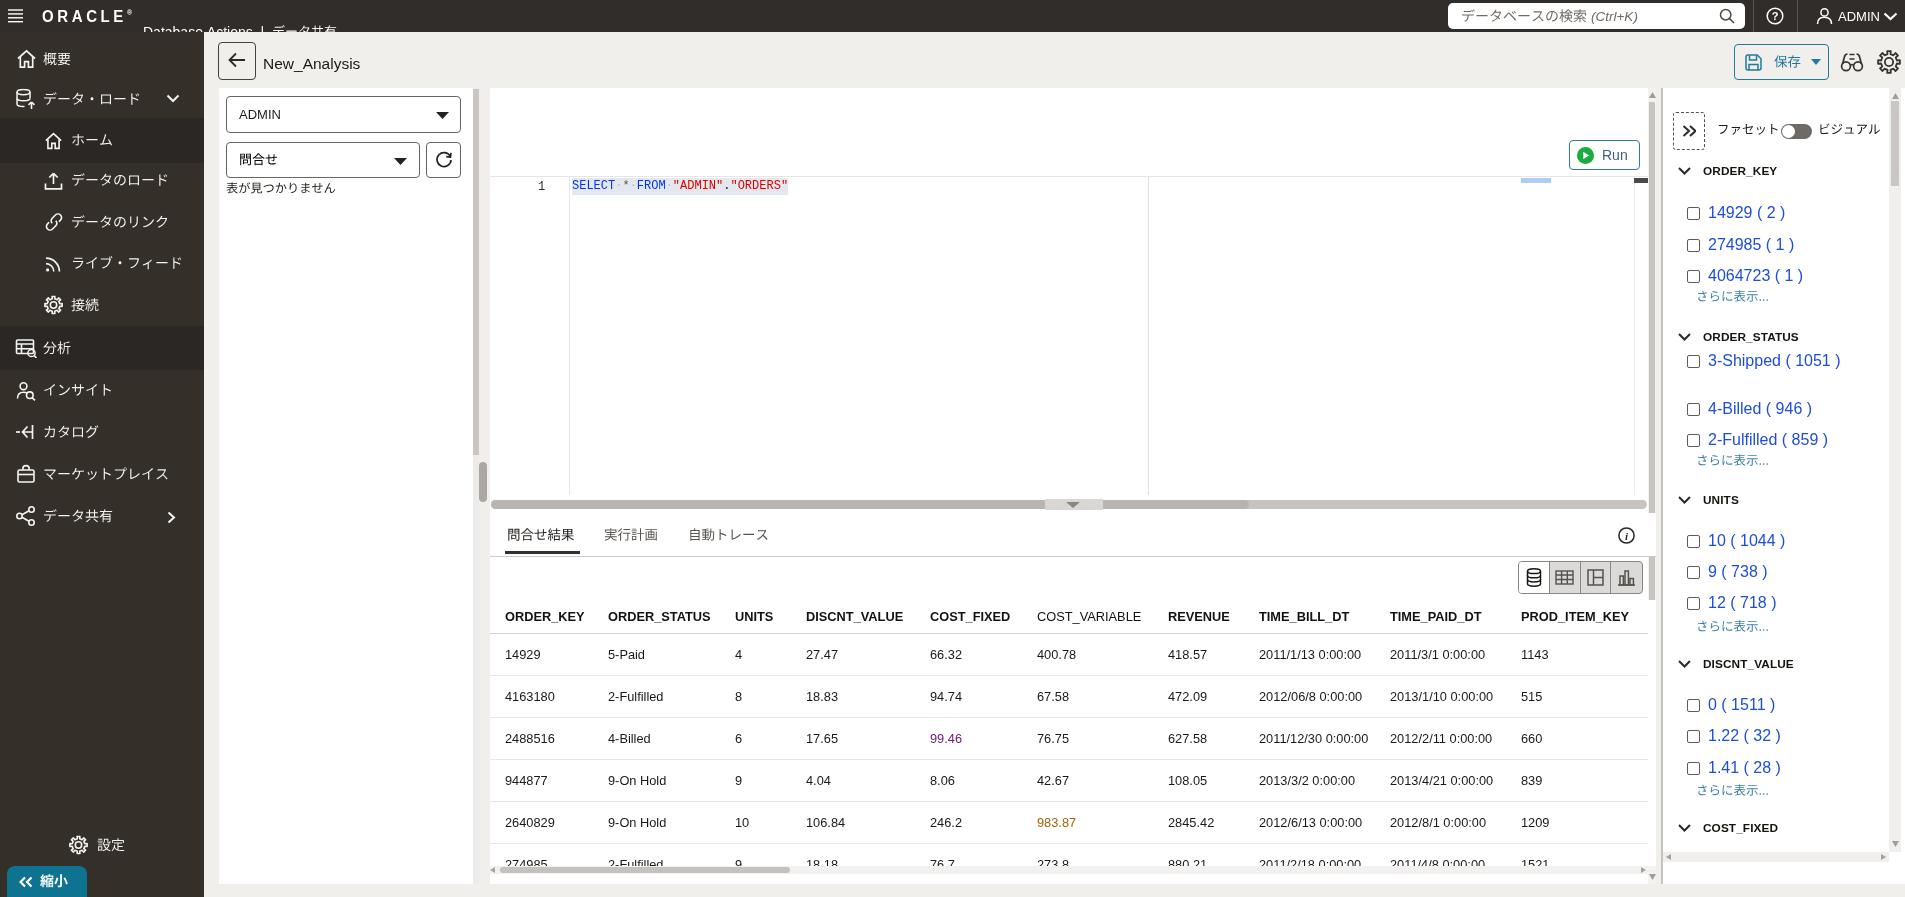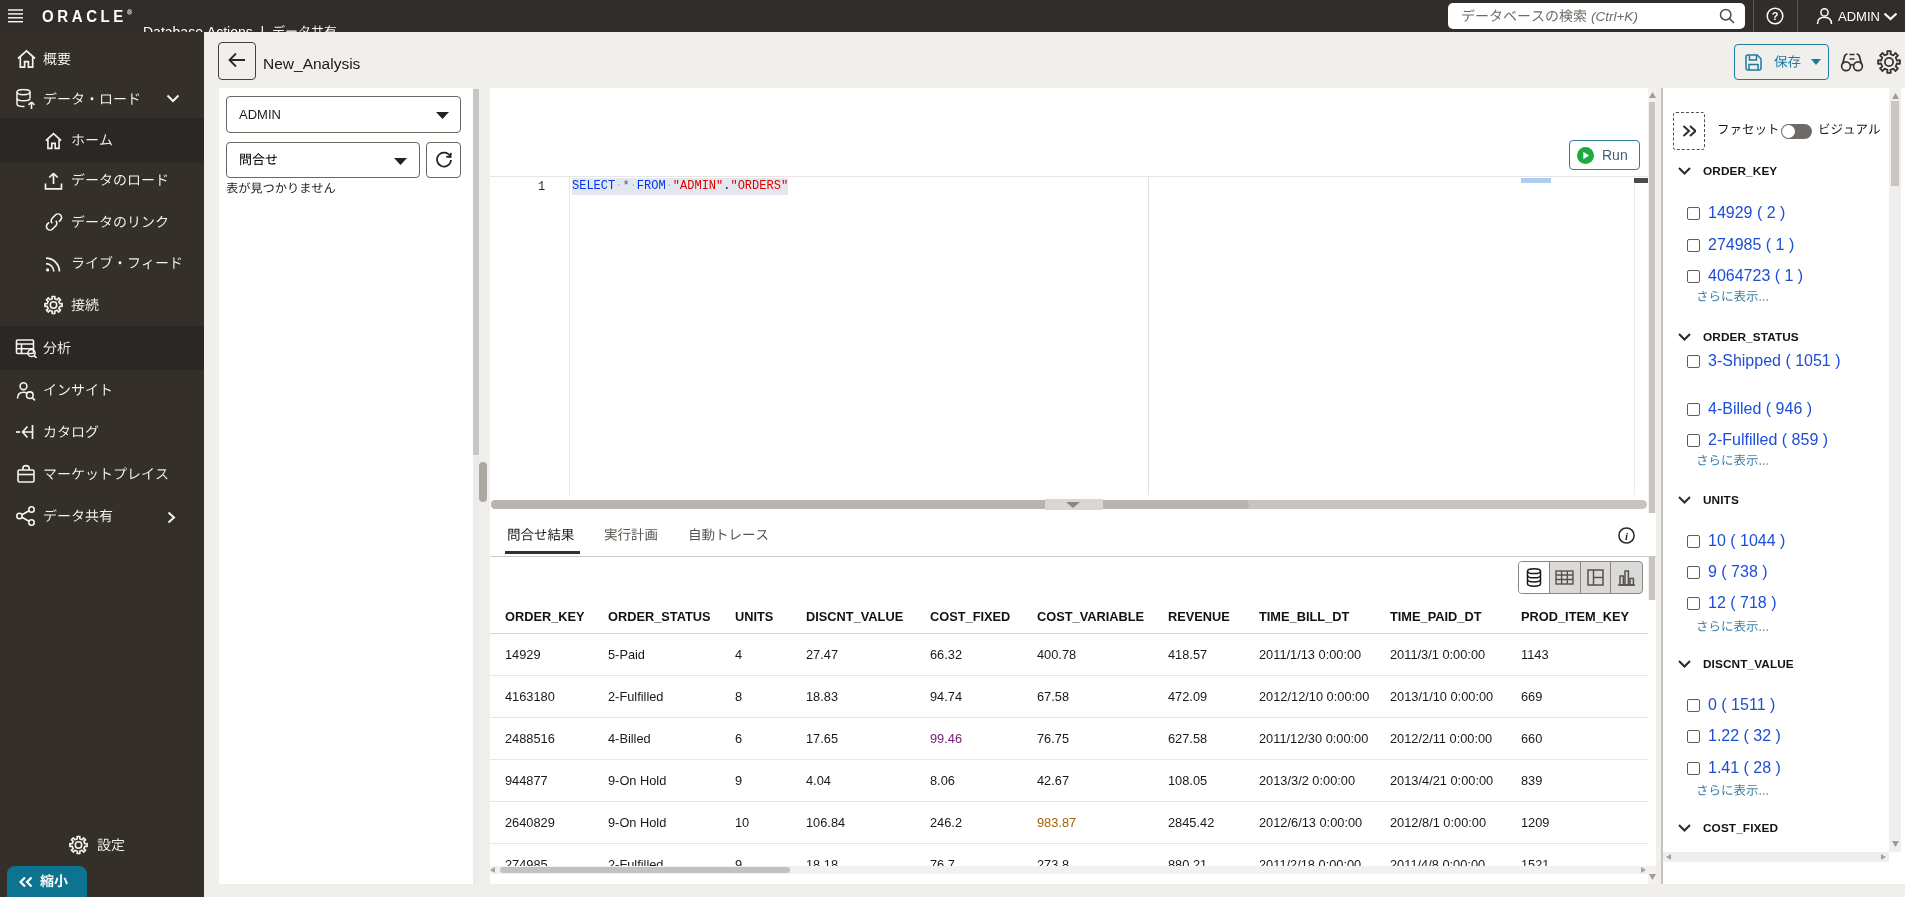--- a/index.html
+++ b/index.html
@@ -423,21 +423,21 @@
         </svg>
       </div>
  </div>
 
  <div class="abs" style="left:286px;top:568px;width:1166px;height:266px;background:#fff;overflow:hidden">
 <div class="abs" style="left:15px;top:9px;font-weight:bold;color:#141210;font-size:12.8px">ORDER_KEY</div>
 <div class="abs" style="left:118px;top:9px;font-weight:bold;color:#141210;font-size:12.8px">ORDER_STATUS</div>
 <div class="abs" style="left:245px;top:9px;font-weight:bold;color:#141210;font-size:12.8px">UNITS</div>
 <div class="abs" style="left:316px;top:9px;font-weight:bold;color:#141210;font-size:12.8px">DISCNT_VALUE</div>
 <div class="abs" style="left:440px;top:9px;font-weight:bold;color:#141210;font-size:12.8px">COST_FIXED</div>
-<div class="abs" style="left:547px;top:9px;font-weight:bold;color:#141210;font-size:12.8px">COST_VARIABLE</div>
+<div class="abs" style="left:547px;top:9px;font-weight:normal;color:#141210;font-size:12.8px">COST_VARIABLE</div>
 <div class="abs" style="left:678px;top:9px;font-weight:bold;color:#141210;font-size:12.8px">REVENUE</div>
 <div class="abs" style="left:769px;top:9px;font-weight:bold;color:#141210;font-size:12.8px">TIME_BILL_DT</div>
 <div class="abs" style="left:900px;top:9px;font-weight:bold;color:#141210;font-size:12.8px">TIME_PAID_DT</div>
 <div class="abs" style="left:1031px;top:9px;font-weight:bold;color:#141210;font-size:12.8px">PROD_ITEM_KEY</div>
 <div class="abs" style="left:0;top:33px;width:1158px;height:1px;background:#d7d4d1"></div>
 <div class="abs" style="left:15px;top:47px;font-size:12.8px;color:#1b1916">14929</div>
 <div class="abs" style="left:118px;top:47px;font-size:12.8px;color:#1b1916">5-Paid</div>
 <div class="abs" style="left:245px;top:47px;font-size:12.8px;color:#1b1916">4</div>
 <div class="abs" style="left:316px;top:47px;font-size:12.8px;color:#1b1916">27.47</div>
 <div class="abs" style="left:440px;top:47px;font-size:12.8px;color:#1b1916">66.32</div>
@@ -447,23 +447,23 @@
 <div class="abs" style="left:900px;top:47px;font-size:12.8px;color:#1b1916">2011/3/1 0:00:00</div>
 <div class="abs" style="left:1031px;top:47px;font-size:12.8px;color:#1b1916">1143</div>
 <div class="abs" style="left:0;top:75px;width:1158px;height:1px;background:#e9e7e5"></div>
 <div class="abs" style="left:15px;top:89px;font-size:12.8px;color:#1b1916">4163180</div>
 <div class="abs" style="left:118px;top:89px;font-size:12.8px;color:#1b1916">2-Fulfilled</div>
 <div class="abs" style="left:245px;top:89px;font-size:12.8px;color:#1b1916">8</div>
 <div class="abs" style="left:316px;top:89px;font-size:12.8px;color:#1b1916">18.83</div>
 <div class="abs" style="left:440px;top:89px;font-size:12.8px;color:#1b1916">94.74</div>
 <div class="abs" style="left:547px;top:89px;font-size:12.8px;color:#1b1916">67.58</div>
 <div class="abs" style="left:678px;top:89px;font-size:12.8px;color:#1b1916">472.09</div>
-<div class="abs" style="left:769px;top:89px;font-size:12.8px;color:#1b1916">2012/12/10 0:00:00</div>
+<div class="abs" style="left:769px;top:89px;font-size:12.8px;color:#1b1916">2012/06/8 0:00:00</div>
 <div class="abs" style="left:900px;top:89px;font-size:12.8px;color:#1b1916">2013/1/10 0:00:00</div>
-<div class="abs" style="left:1031px;top:89px;font-size:12.8px;color:#1b1916">669</div>
+<div class="abs" style="left:1031px;top:89px;font-size:12.8px;color:#1b1916">515</div>
 <div class="abs" style="left:0;top:117px;width:1158px;height:1px;background:#e9e7e5"></div>
 <div class="abs" style="left:15px;top:131px;font-size:12.8px;color:#1b1916">2488516</div>
 <div class="abs" style="left:118px;top:131px;font-size:12.8px;color:#1b1916">4-Billed</div>
 <div class="abs" style="left:245px;top:131px;font-size:12.8px;color:#1b1916">6</div>
 <div class="abs" style="left:316px;top:131px;font-size:12.8px;color:#1b1916">17.65</div>
 <div class="abs" style="left:440px;top:131px;font-size:12.8px;color:#701a75">99.46</div>
 <div class="abs" style="left:547px;top:131px;font-size:12.8px;color:#1b1916">76.75</div>
 <div class="abs" style="left:678px;top:131px;font-size:12.8px;color:#1b1916">627.58</div>
 <div class="abs" style="left:769px;top:131px;font-size:12.8px;color:#1b1916">2011/12/30 0:00:00</div>
 <div class="abs" style="left:900px;top:131px;font-size:12.8px;color:#1b1916">2012/2/11 0:00:00</div>

